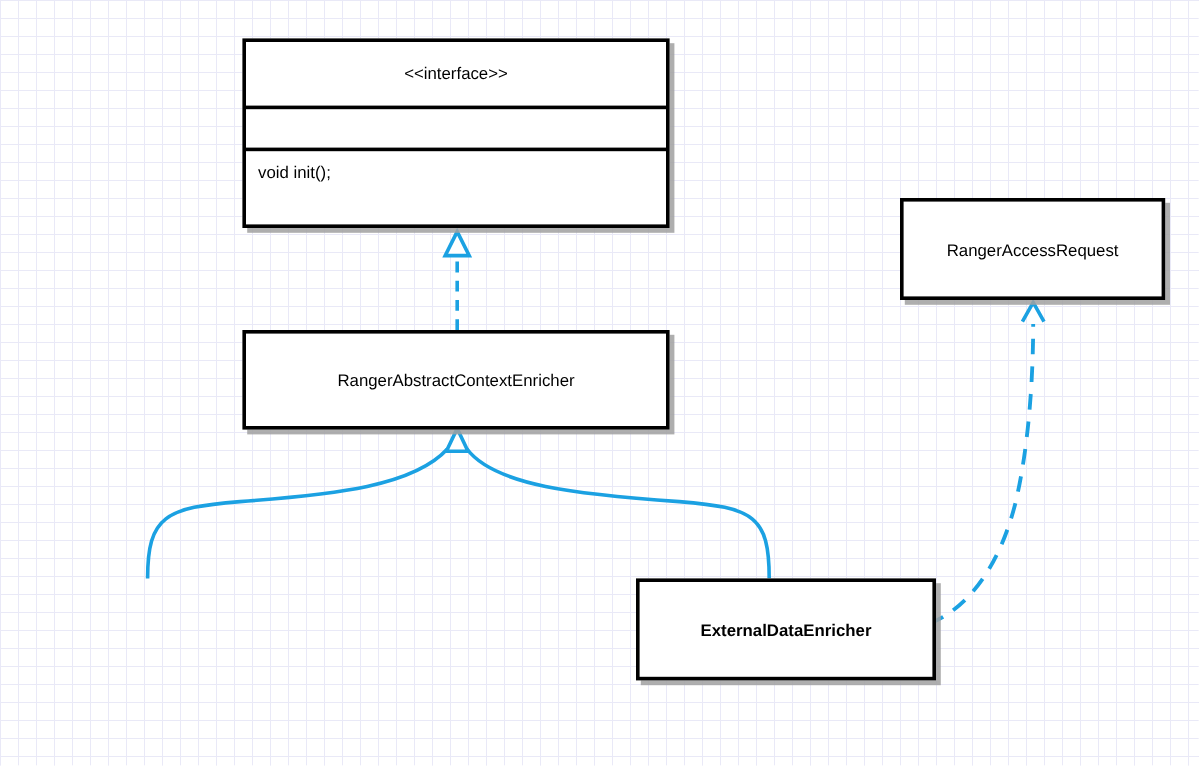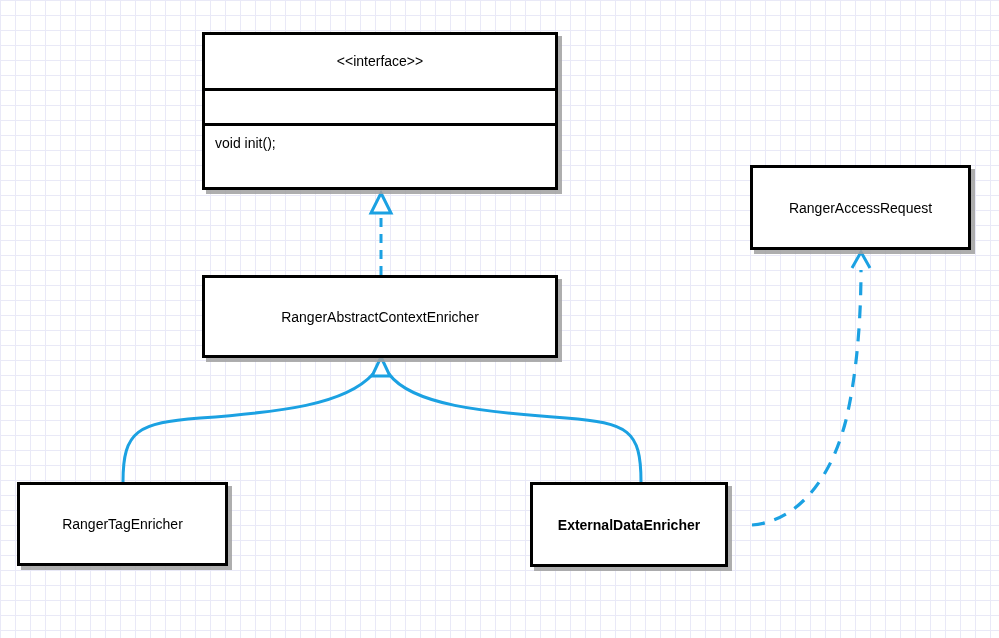--- a/index.html
+++ b/index.html
@@ -87,21 +87,21 @@
   #box-interface .c1 { height: 53px; }
   #box-interface .c2 { height: 35px; }
   #box-interface .c3 { height: 58px; }
 
   #box-abstract   { left: 202px; top: 275px; width: 356px; height: 83px; }
   #box-abstract .c1 { height: 100%; }
 
   #box-tag        { left: 17px;  top: 482px; width: 211px; height: 84px; }
   #box-tag .c1 { height: 100%; }
 
-  #box-external   { left: 530px; top: 482px; width: 198px; height: 85px; }
+  #box-external   { left: 530px; top: 482px; width: 250px; height: 85px; }
   #box-external .c1 { height: 100%; }
 
   #box-request    { left: 750px; top: 165px; width: 221px; height: 85px; }
   #box-request .c1 { height: 100%; }
 </style>
 </head>
 <body>
 
 <div id="canvas">
 
@@ -140,25 +140,20 @@
       <div class="uml-op">void init();</div>
     </div>
   </div>
 
   <div class="uml-box" id="box-abstract">
     <div class="uml-compartment c1">
       <span class="class-label">RangerAbstractContextEnricher</span>
     </div>
   </div>
 
-  <div class="uml-box" id="box-tag">
-    <div class="uml-compartment c1">
-      <span class="class-label">RangerTagEnricher</span>
-    </div>
-  </div>
 
   <div class="uml-box" id="box-external">
     <div class="uml-compartment c1">
       <span class="class-label bold">ExternalDataEnricher</span>
     </div>
   </div>
 
   <div class="uml-box" id="box-request">
     <div class="uml-compartment c1">
       <span class="class-label">RangerAccessRequest</span>

